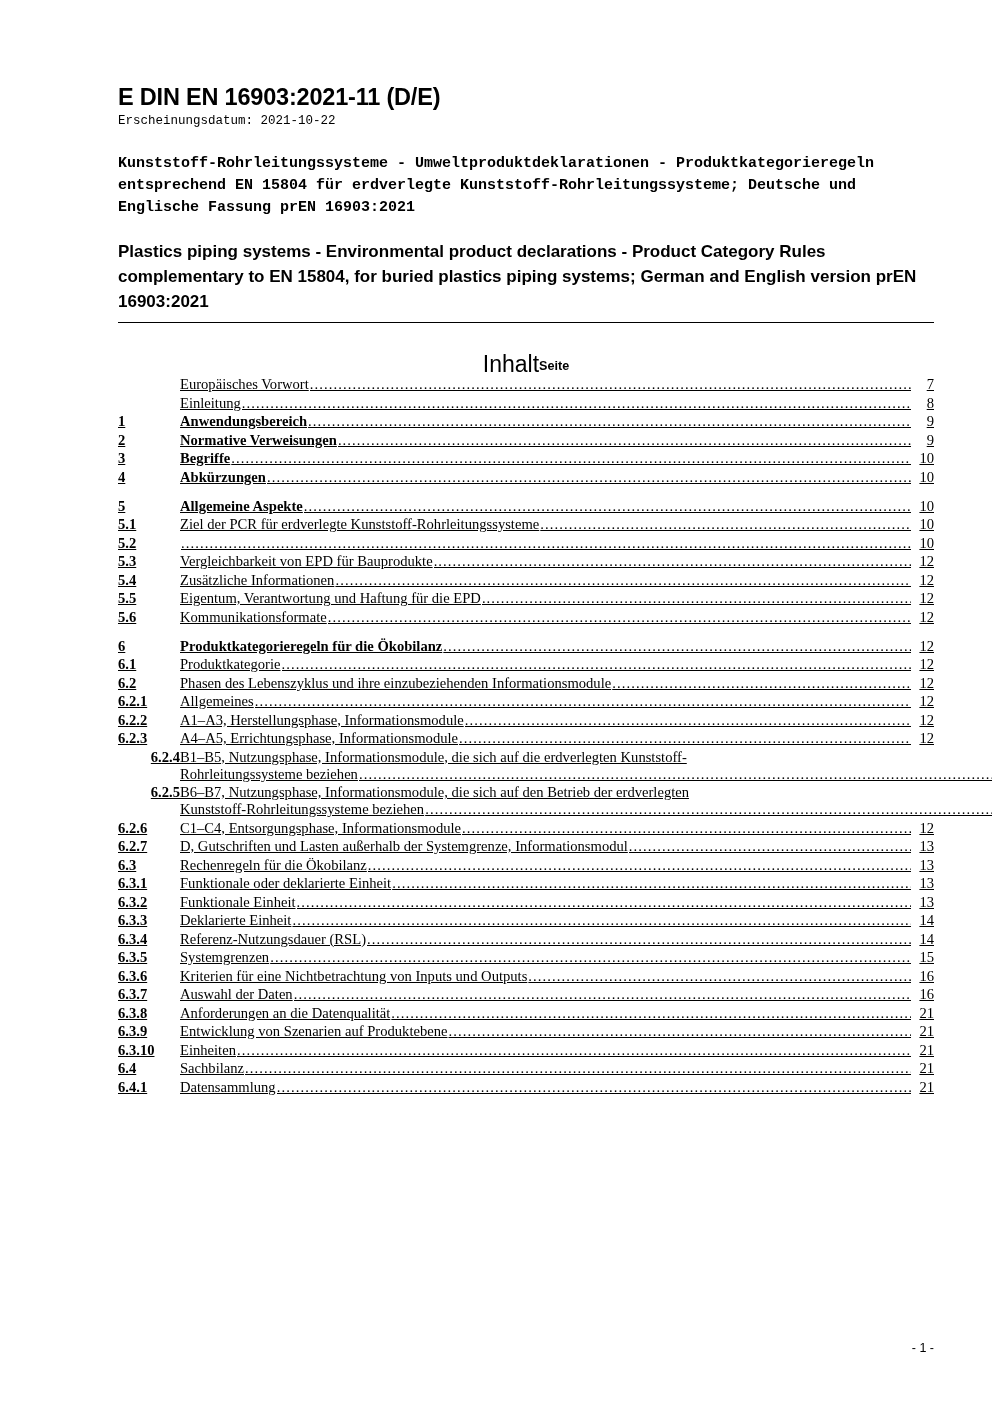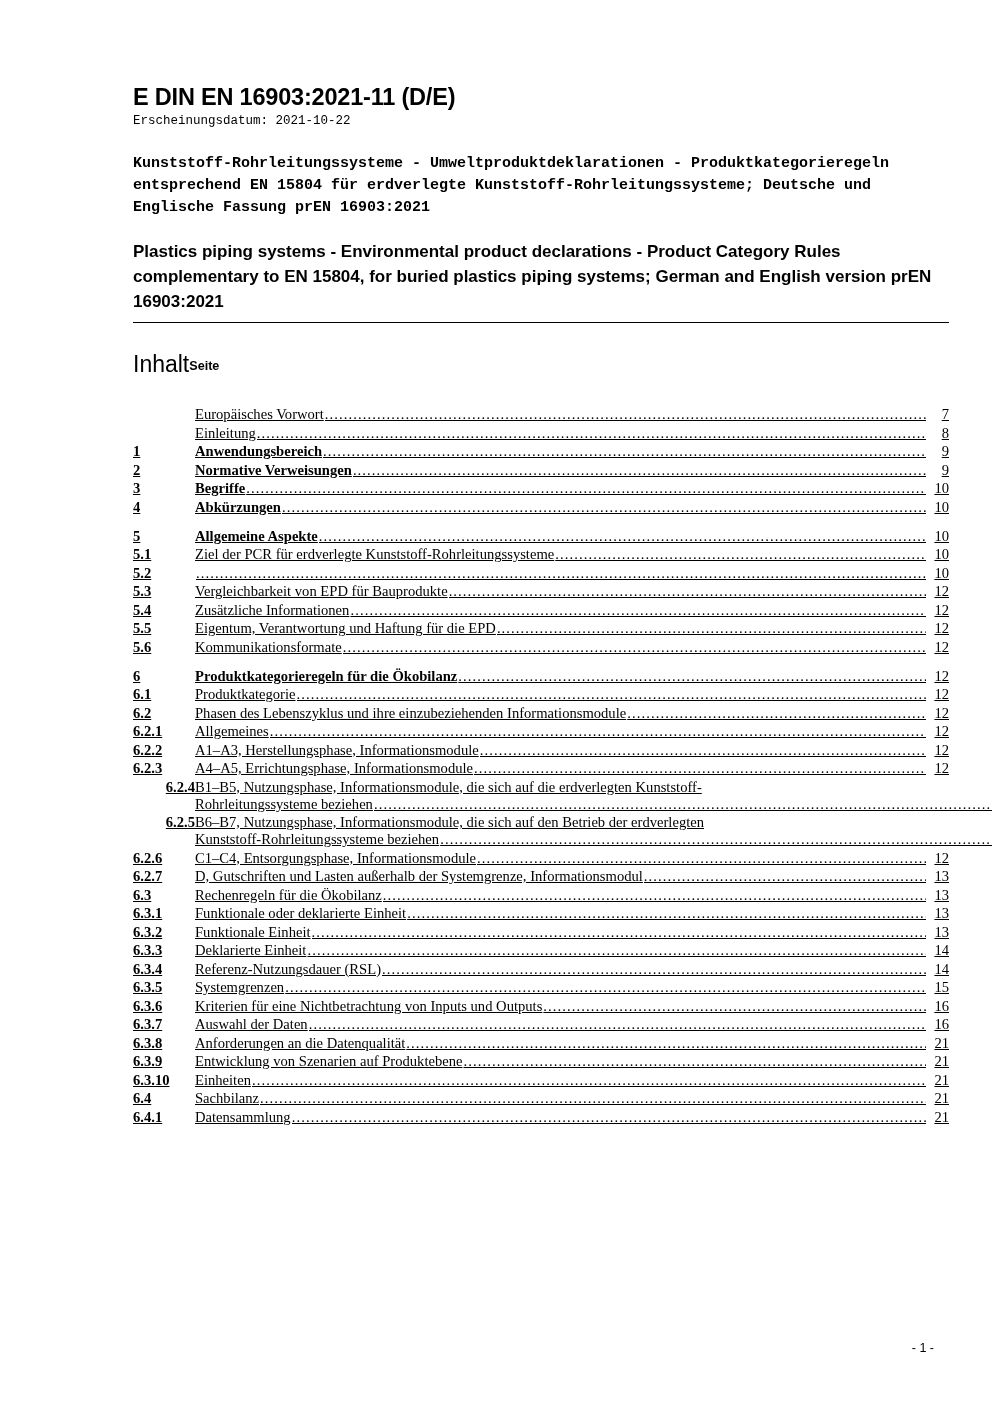--- a/index.html
+++ b/index.html
@@ -12,21 +12,21 @@
     height: 1403px;
     position: relative;
     background: #ffffff;
     box-sizing: border-box;
     font-family: "Liberation Sans", sans-serif;
     color: #000000;
     overflow: hidden;
   }
   .content {
     position: absolute;
-    left: 133px;
+    left: 118px;
     top: 84px;
     width: 816px;
   }
   .doc-number {
     font-family: "Liberation Sans", sans-serif;
     font-weight: bold;
     font-size: 23.5px;
     letter-spacing: -0.2px;
     line-height: 1.15;
     margin: 0 0 3px 0;
@@ -53,23 +53,22 @@
   }
   .rule {
     border: 0;
     border-top: 1px solid #000;
     margin: 6px 0 0 0;
     width: 816px;
   }
   .toc-header {
     display: flex;
     align-items: flex-end;
-    justify-content: flex-start;
+    justify-content: center;
     margin-top: 30px;
-    margin-bottom: 30px;
   }
   .toc-title {
     font-family: "Liberation Sans", sans-serif;
     font-size: 23px;
     line-height: 1;
   }
   .toc-seite {
     font-family: "Liberation Sans", sans-serif;
     font-weight: bold;
     font-size: 12.6px;

